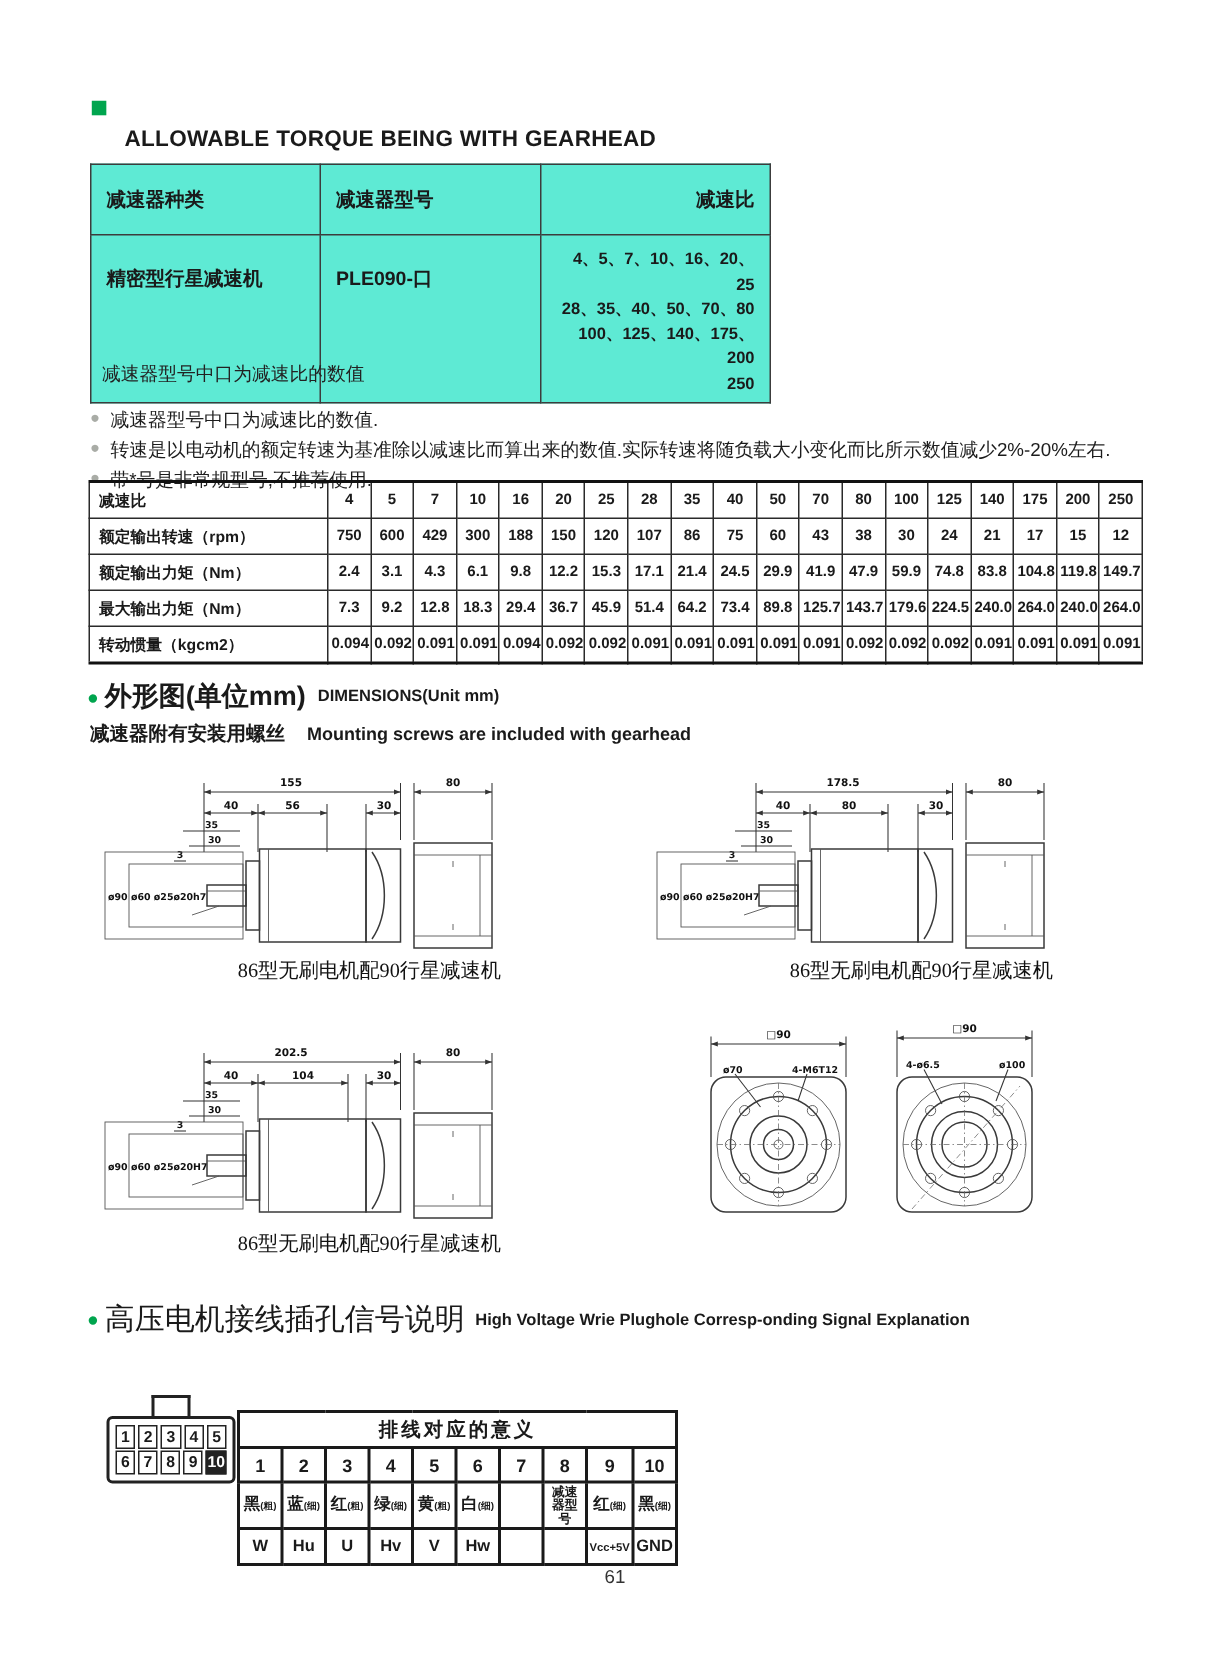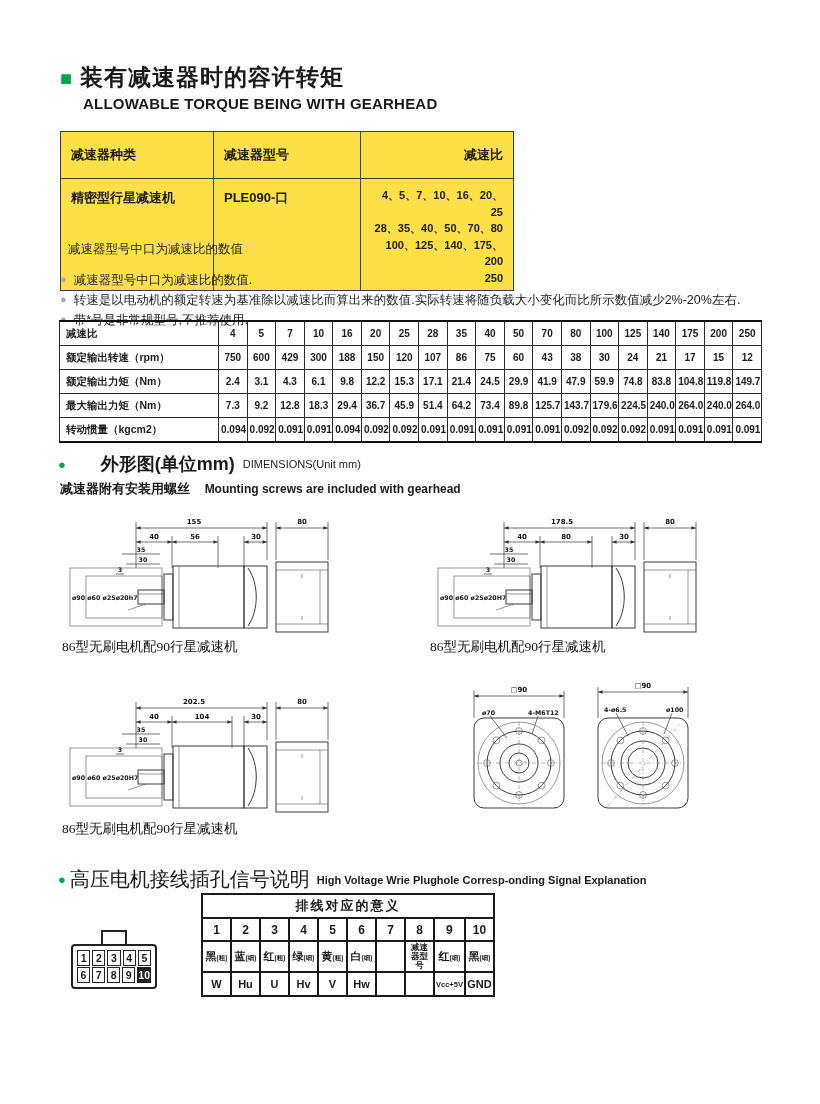--- a/index.html
+++ b/index.html
@@ -9,100 +9,99 @@
     font-family:"Liberation Sans","DejaVu Sans",sans-serif; color:#1a1a1a;
   }
   
   .sec-title{position:absolute; top:62px; left:60px;}
   .title-row{display:flex; align-items:center; gap:8px;}
   .title-square{color:var(--accent,#00a54e); font-size:20px; line-height:1;}
   .title-zh{font-size:23px; font-weight:700; letter-spacing:1px;}
   .title-en{font-size:15px; font-weight:700; margin:2px 0 0 23px; letter-spacing:.2px;}
 
   
-  .gtable{position:absolute; top:131px; left:60px; width:390px; border-collapse:collapse;
-          background:#fde047; table-layout:fixed;}
+  .gtable{position:absolute; top:109px; left:60px; width:390px; border-collapse:collapse;
+          background:#5eead4; table-layout:fixed;}
   .gtable th,.gtable td{border:1px solid #3c3c3c; font-size:13px; padding:4px 10px; vertical-align:top;}
   .gtable th{font-weight:700; text-align:left; height:38px; vertical-align:middle;}
   .gtable th.r{text-align:right;}
   .gtable td{height:72px; font-weight:700;}
   .gtable td.ratios{font-size:11px; font-weight:700; text-align:right; line-height:1.5; padding-top:8px;}
-  .gtable td.c1,.gtable td.c2{padding-top:10px;}
+  .gtable td.c1,.gtable td.c2{padding-top:20px;}
   .g-footnote{position:absolute; top:241px; left:68px; font-size:12.5px; color:#222;}
 
   
   .notes{position:absolute; top:270px; left:60px; width:710px;}
   .note-line{display:flex; align-items:flex-start; gap:7px; font-size:12.5px; line-height:1.6; color:#1c1c1c;}
   .note-bullet{color:#a9aca6; font-size:11px; line-height:1.8;}
 
   
   .spec{position:absolute; top:320px; left:59px;}
   .spec table{border-collapse:collapse; width:703px; table-layout:fixed;}
   .spec th,.spec td{border:1px solid #2a2a2a; height:23px; font-size:10px; font-weight:700; padding:0 2px;}
   .spec th{width:150px; text-align:left; padding-left:6px; font-size:10.5px;}
   .spec td{text-align:center;}
   .spec table{border-top:2px solid #111; border-bottom:2px solid #111;}
 
   
   .sec-head{position:absolute; left:58px;}
   .sh1{display:flex; align-items:center; gap:2px;}
   .green-dot{color:var(--accent,#00a54e); font-size:13px; margin-right:2px;}
   .dim-head{top:452px;}
-  .dim-head .zh{font-size:18px; font-weight:700;margin-left:31px;}
-  .dim-head .en{font-size:11px; font-weight:400; margin-left:6px;}
+  .dim-head .zh{font-size:18px; font-weight:700;}
+  .dim-head .en{font-size:11px; font-weight:700; margin-left:6px;}
   .dim-head .sh2{font-size:13px; font-weight:700; margin:4px 0 0 2px;}
   .dim-head .en2{font-size:12px; font-weight:700;padding-left:11px;}
   .wire-head{top:866px;}
   .wire-head .zh{font-size:20px; font-weight:400;text-align:right;}
   .wire-head .en{font-size:11px; font-weight:700; margin-left:5px;}
 
   
   .drawing{position:absolute;}
   .drawing svg{display:block;}
   .cad{stroke:#3a3a3a; fill:none; stroke-width:1;}
   .cad-thin{stroke:#555; fill:none; stroke-width:.6;}
   .dim-line{stroke:#333; stroke-width:.7; fill:none;}
   .dim-text{font:700 7px "DejaVu Sans",sans-serif; fill:#111;}
   .dim-text-s{font:700 6.3px "DejaVu Sans",sans-serif; fill:#111;}
   .arrow-fill{fill:#333; stroke:none;}
   .dash{stroke:#666; stroke-width:.5; stroke-dasharray:4 2 1 2; fill:none;}
   .caption{position:absolute; font-family:"Liberation Serif","DejaVu Serif",serif;
-           font-size:13.5px; color:#111; text-align:left;}
+           font-size:13.5px; color:#111; text-align:right;}
 
   
   .connector{position:absolute; top:930px; left:71px; width:86px;}
   .conn-tab{width:22px; height:12px; border:2.5px solid #222; margin:0 auto; border-bottom:none; background:#fff;}
   .conn-body{border:2.5px solid #222; border-radius:4px; background:#fff; padding:3px 4px;}
   .conn-row{display:flex; gap:2px; margin:1px 0;}
   .conn-cell{width:13px; height:14px; border:1.5px solid #222; font-size:10.5px; font-weight:700;
              display:flex; align-items:center; justify-content:center; background:#fff;}
   .conn-cell.dark{background:#222; color:#fff;}
 
-  .wtable{position:absolute; top:893px; left:158px; border-collapse:collapse;margin-left:43px;}
+  .wtable{position:absolute; top:940px; left:158px; border-collapse:collapse;}
   .wtable td{border:2px solid #1a1a1a; text-align:center; background:#fff;}
   .wt-title{font-size:13px; font-weight:700; height:20px; letter-spacing:2px;}
   .wt-pin{width:25px; height:19px; font-size:12px; font-weight:700;}
   .wt-wire{height:27px; font-size:11px; font-weight:700; line-height:1.05; padding:1px;}
   .wt-wire .sz{font-size:6.5px; font-weight:700;}
   .wt-wire.mesh{font-size:8.5px;}
   .wt-sig{height:20px; font-size:11px; font-weight:700; background:#dbd9d6;}
   .wt-sig.small{font-size:7.5px;}
 
   .pageno{position:absolute; top:1044px; left:0; width:100%; text-align:center;
           font-size:12.5px; color:#333;}
 </style>
 </head>
 <body>
 
 <div class="page">
 
   <div class="sec-title">
     <div class="title-row">
       <span class="title-square">■</span>
-      <span class="title-zh">装有减速器时的容许转矩</span>
     </div>
     <div class="title-en">ALLOWABLE TORQUE BEING WITH GEARHEAD</div>
   </div>
 
   <table class="gtable">
     <tbody>
         <tr>
       <th style="width:132px">减速器种类</th>
       <th style="width:126px">减速器型号</th>
       <th class="r" style="width:132px">减速比</th>
@@ -577,14 +576,15 @@
           <td class="wt-sig">V</td>
           <td class="wt-sig">Hw</td>
           <td class="wt-sig"></td>
           <td class="wt-sig"></td>
           <td class="wt-sig small">Vcc+5V</td>
           <td class="wt-sig">GND</td>
         </tr>
       </tbody>
   </table>
 
+  <div class="pageno">61</div>
 
 </div>
 
 </body></html>

